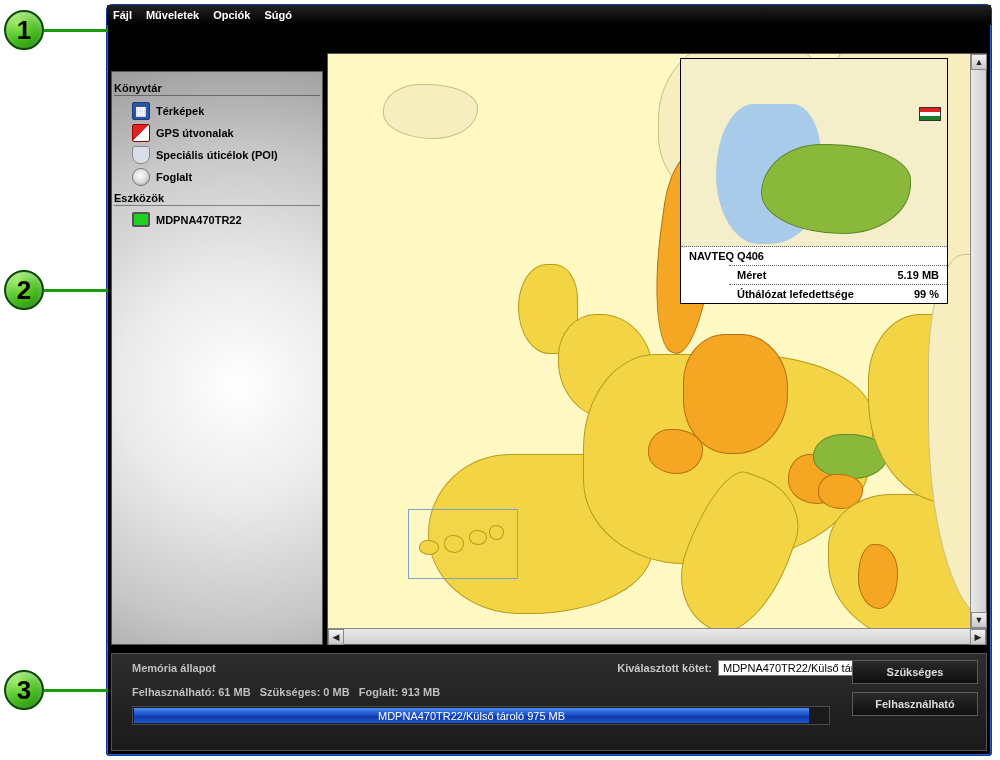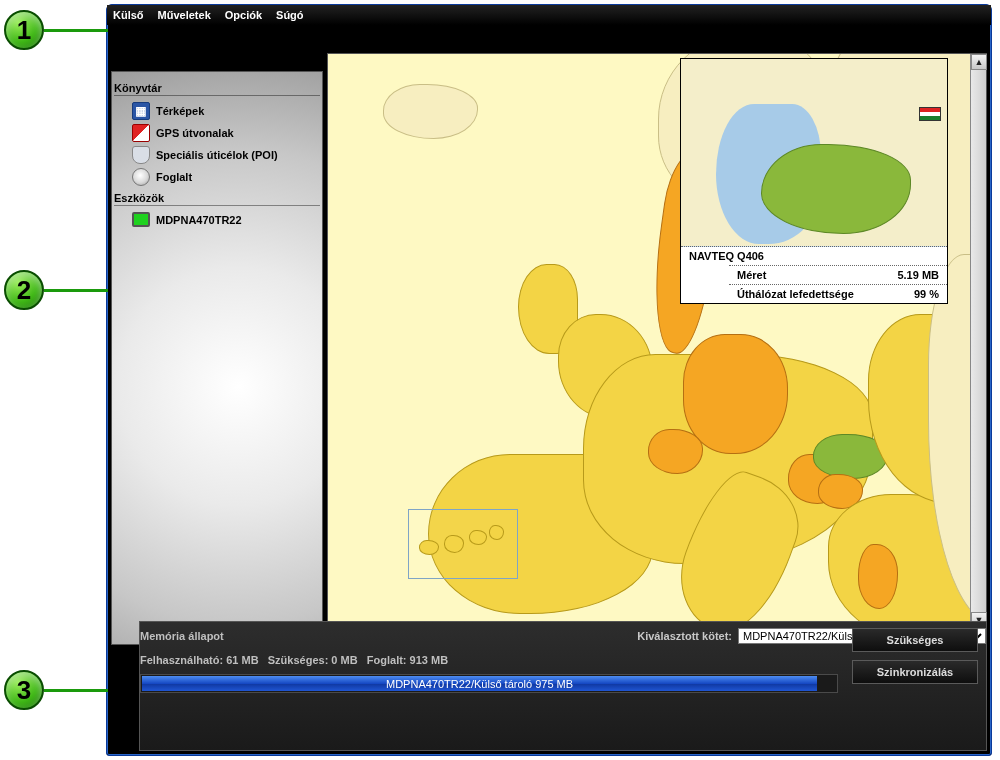--- a/index.html
+++ b/index.html
@@ -173,26 +173,25 @@
   .info-panel .rowline { display:flex; justify-content:space-between; padding:3px 8px; }
   .info-panel .divider { border-top:1px dotted #666;margin-left:48px; }
   .flag {
     position:absolute; right:6px; top:48px;
     width:22px; height:14px;
     border:1px solid #333;
     background: linear-gradient(to bottom, #d22 0 33%, #fff 33% 66%, #1a7d2e 66% 100%);
   }
   .status {
     position:absolute;
-    left:2px; right:2px; bottom:2px; height:130px;
+    left:2px; right:2px; bottom:2px; height:98px;
     background: linear-gradient(to bottom,#2d2d2d,#1a1a1a);
     color:#c8c8c8;
     border:1px solid #555;
-    padding:6px 0;
-    margin-left:28px;
+    padding:6px 20px;
   }
   .status .toprow {
     display:flex; align-items:center; gap:12px;
   }
   .status .mstate { font-weight:bold; color:#bfbfbf; flex:0 0 240px;}
   .status .volrow { display:flex; align-items:center; gap:6px; margin-left:auto;}
   .status select {
     width:248px; font-size:11px; background:#fff; color:#000; border:1px solid #777;
   }
   .btn-dark {
@@ -229,21 +228,21 @@
 <div class="callout" style="top:10px">1</div>
 <div class="callout-line" style="top:29px; left:44px; width:64px"></div>
 <div class="callout" style="top:270px">2</div>
 <div class="callout-line" style="top:289px; left:44px; width:64px"></div>
 <div class="callout" style="top:670px">3</div>
 <div class="callout-line" style="top:689px; left:44px; width:64px"></div>
 
 <div class="window">
 
   <div class="menubar">
-    <span class="menuitem">Külső</span>
+    <span class="menuitem">Fájl</span>
     <span class="menuitem">Műveletek</span>
     <span class="menuitem">Opciók</span>
     <span class="menuitem">Súgó</span>
   </div>
 
   <div class="client">
 
     <div class="sidebar">
       <div class="section-header">Könyvtár</div>
 
@@ -340,21 +339,21 @@
         <div class="volrow">
           <b>Kiválasztott kötet:</b>
           <select>
             <option>MDPNA470TR22/Külső tároló</option>
           </select>
         </div>
       </div>
 
       <div class="right-btns">
         <button class="btn-dark">Szükséges</button>
-        <button class="btn-dark">Szinkronizálás</button>
+        <button class="btn-dark">Felhasználható</button>
       </div>
 
       <div class="line2">
         <span>Felhasználható:</span>
         <span>61 MB</span>&nbsp;&nbsp;
         <span>Szükséges:</span>
         <span>0 MB</span>&nbsp;&nbsp;
         <span>Foglalt:</span>
         <span>913 MB</span>
       </div>

